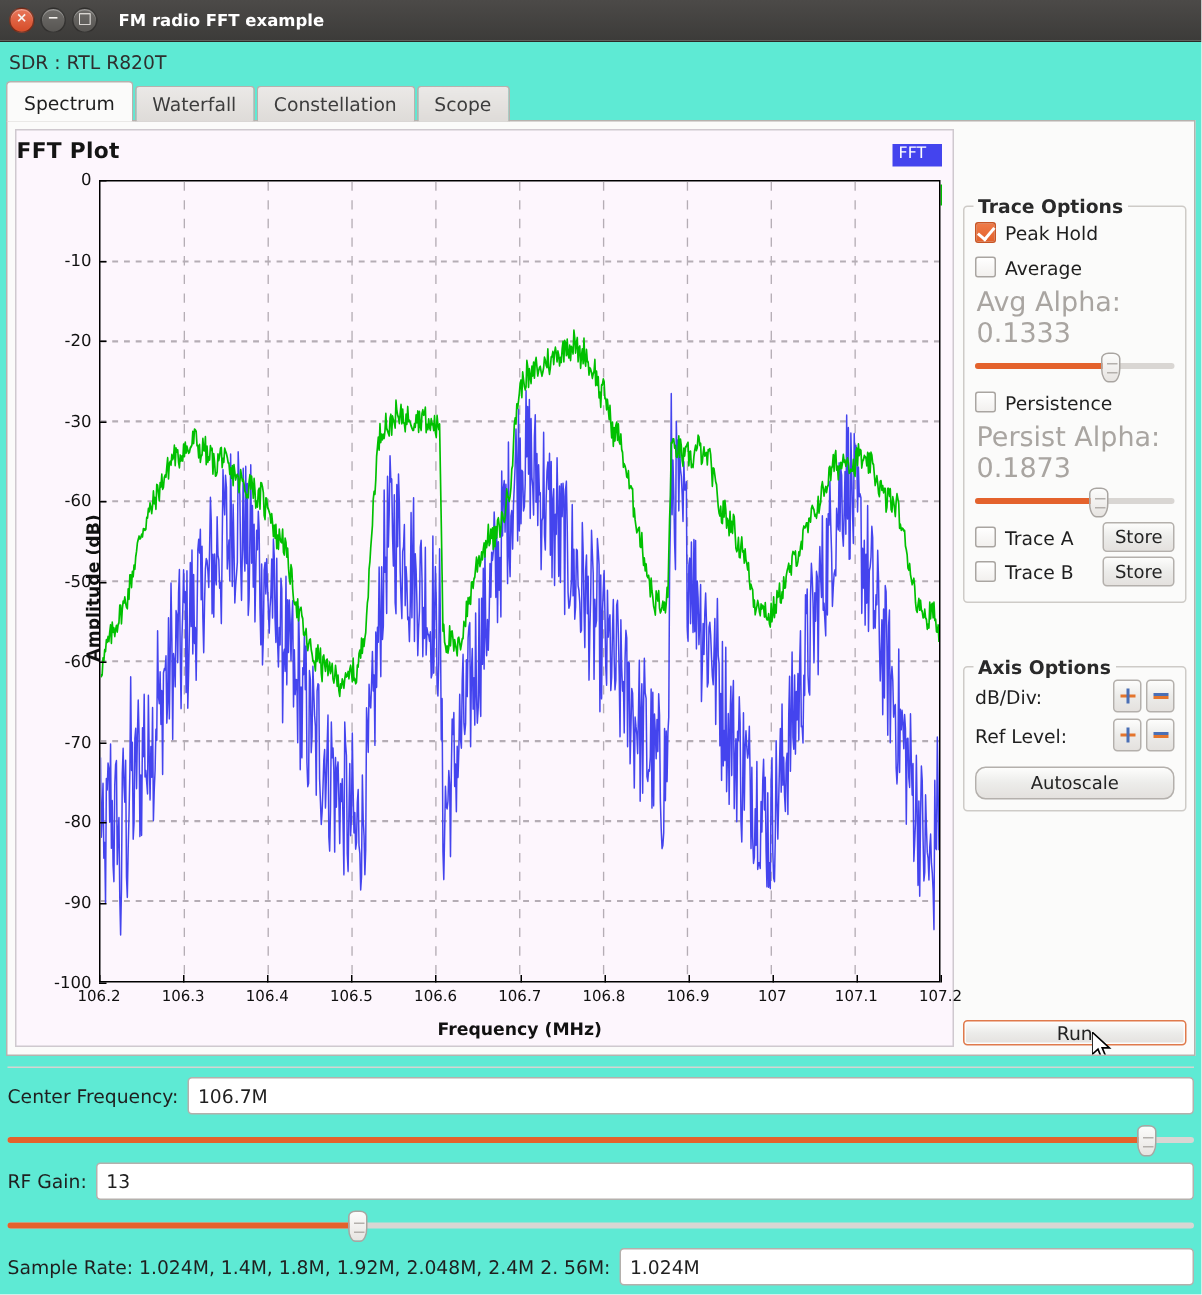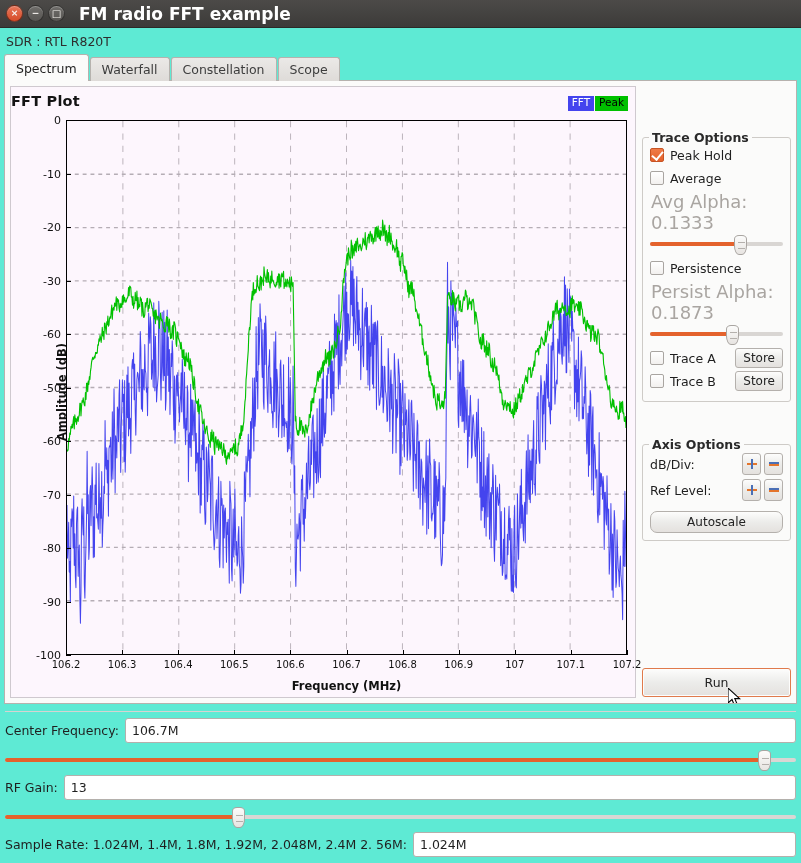--- a/index.html
+++ b/index.html
@@ -36,21 +36,21 @@
     box-shadow: inset 0 1px 0 rgba(255,255,255,0.28);
     cursor: pointer;
   }
   .winbtn.close { background: linear-gradient(to bottom,#e8765a,#d64d29); }
   .winbtn.min   { background: linear-gradient(to bottom,#6f6d6a,#585653); }
   .winbtn.max   { background: linear-gradient(to bottom,#6f6d6a,#585653); }
   .winbtn .glyph { font-size: 9px; font-weight: bold; transform: translateY(-0.5px); }
   .winbtn.max .glyph { font-size: 10px; }
   .title-text {
     color: #ffffff;
-    font-size: 17px;
+    font-size: 11px;
     font-weight: bold;
     margin-left: 10px;
     white-space: nowrap;
   }
 
   
   .content {
     flex: 1 1 auto;
     position: relative;
     padding: 0;
@@ -120,21 +120,21 @@
     top: 6px; left: 0; right: 0;
     text-align: left;
     font-size: 14.5px;
     font-weight: bold;
     color: #141414;
     letter-spacing: 0.2px;
   }
   .legend {
     position: absolute;
     top: 9px; right: 7px;
-    display: flex; gap: 1px;
+    display: flex; gap: 12px; flex-direction: column;
   }
   .legend-item {
     font-size: 10.5px;
     color: #ffffff;
     padding: 1px 4px 2px 4px;
     line-height: 1.1;
     font-family: "DejaVu Sans", "Liberation Sans", sans-serif;
   }
   .legend-item.fft  { background: #4444ee; }
   .legend-item.peak { background: #00c000; color:#000; }
@@ -327,21 +327,21 @@
   }
   .axis-row { display: flex; align-items: center; margin: 4px 0; }
   .axis-row .lbl { font-size: 12.5px; color: #1f1f1f; }
 
   .run-wrap {
     margin-top: auto;
     padding: 0 0 2px 0;
   }
   .btn.run {
     width: 100%;
-    padding: 6px 0;
+    padding: 0 0;
     font-size: 12.5px;
     border: 1px solid #e07a4c;
     box-shadow: inset 0 0 0 1px #fdfdfc;
     position: relative;
   }
   .cursor {
     position: absolute;
     width: 14px; height: 19px;
     pointer-events: none;
     z-index: 20;

